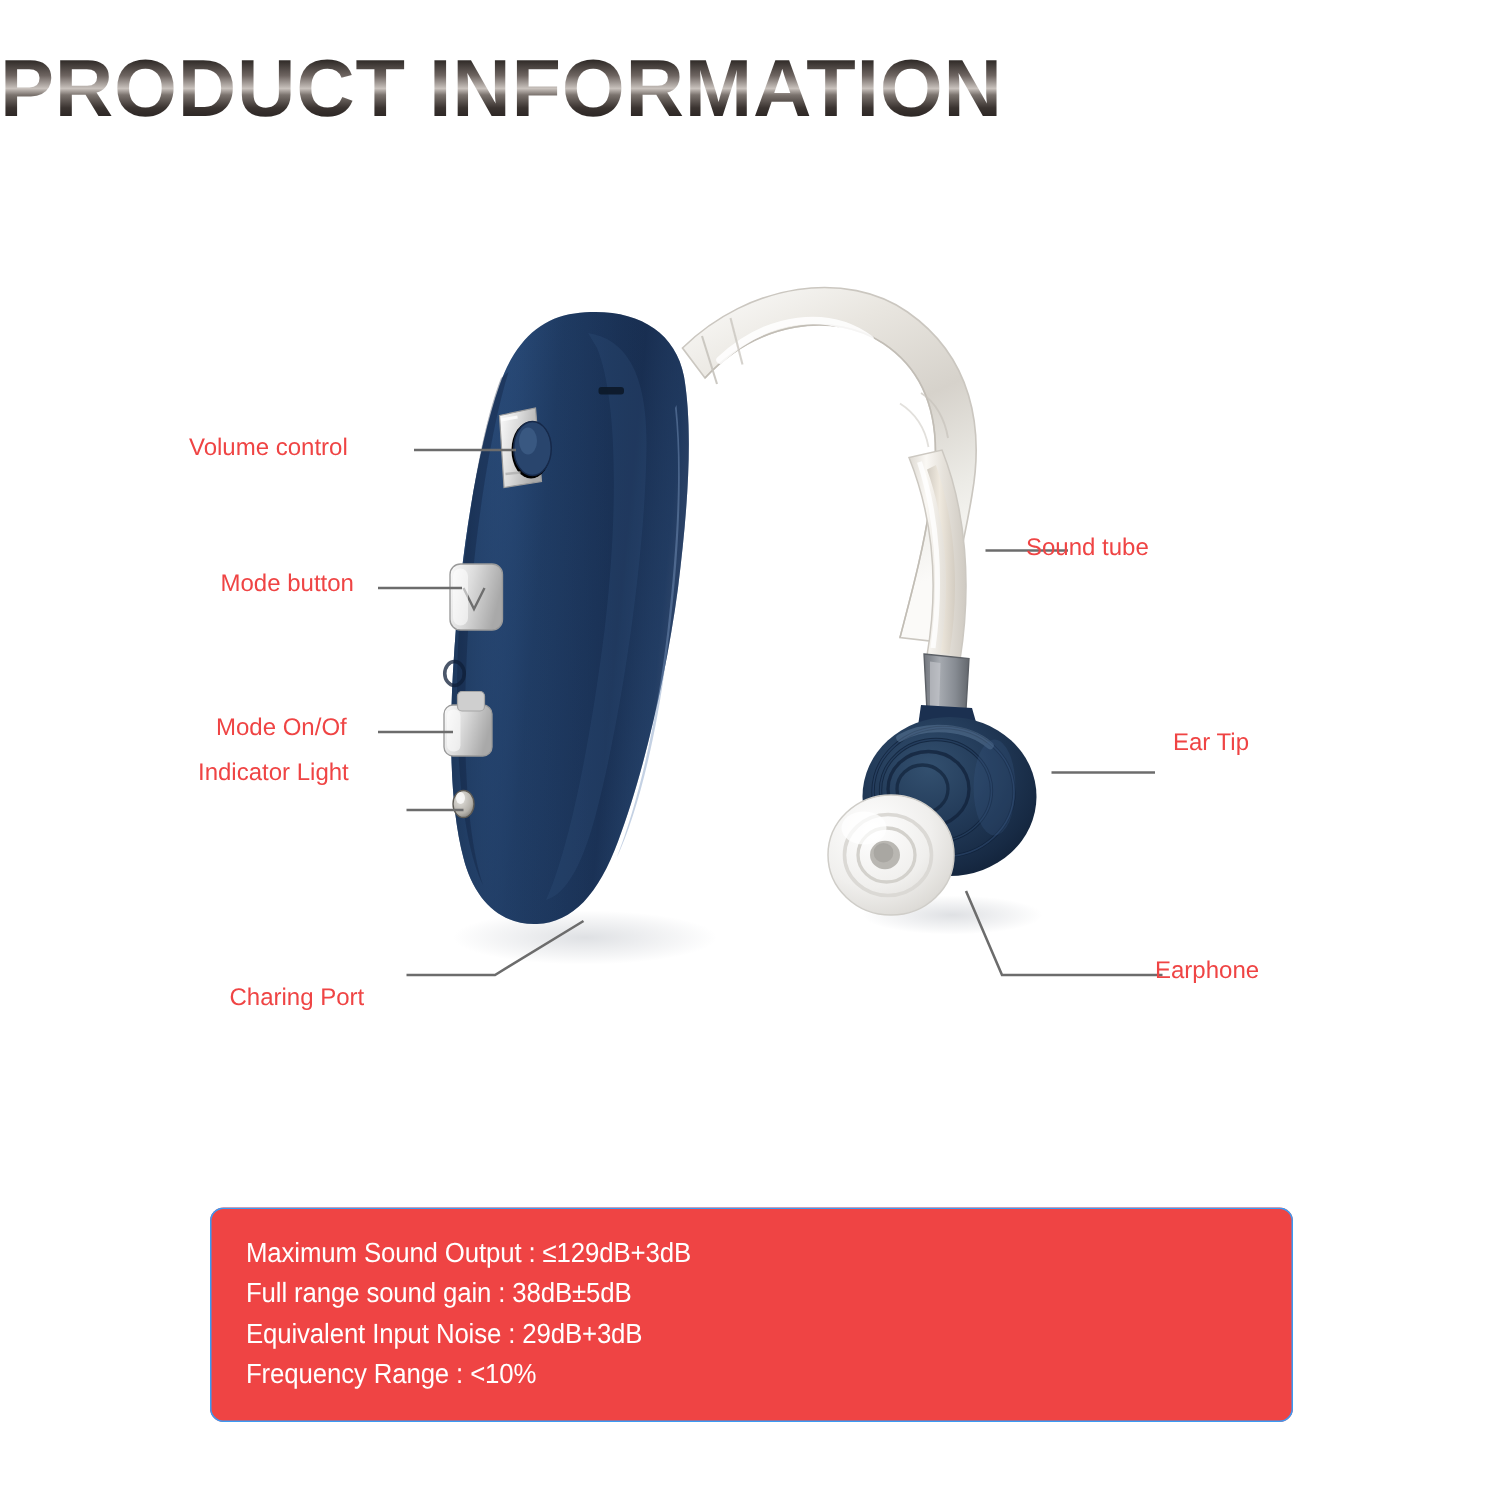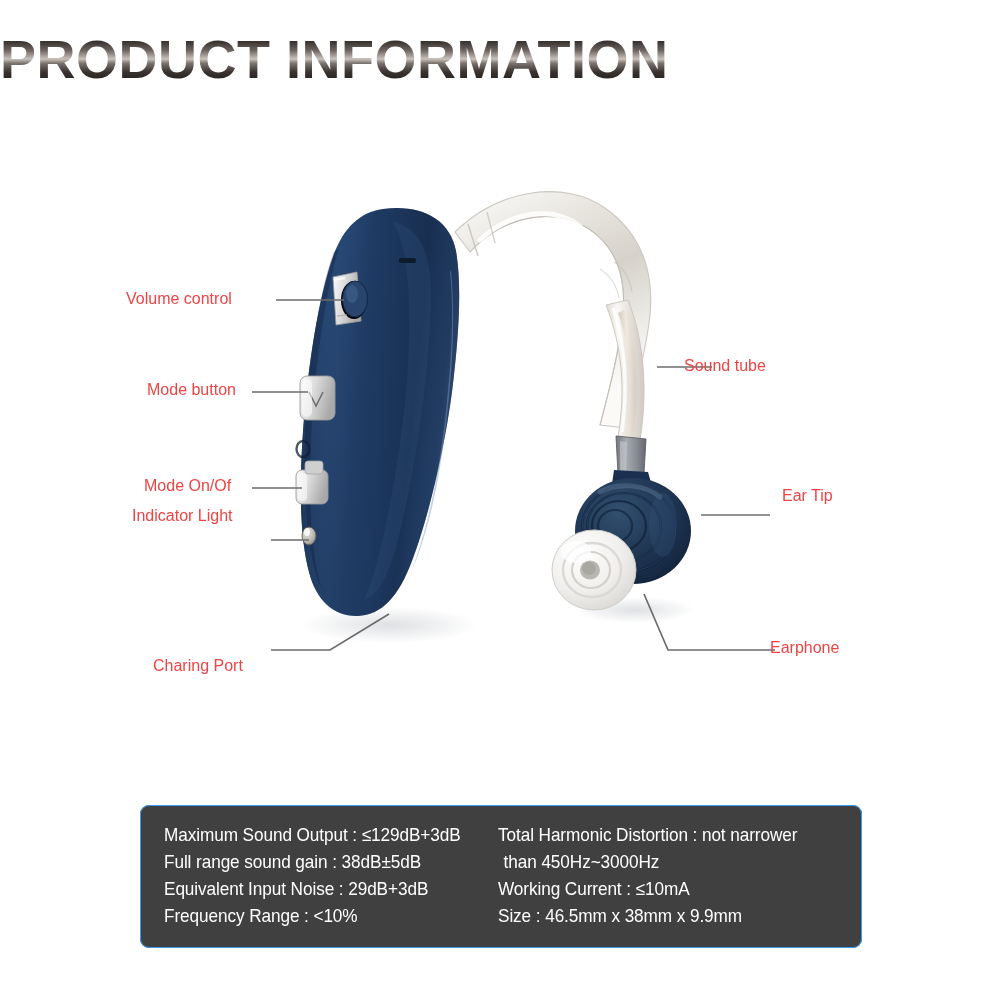--- a/index.html
+++ b/index.html
@@ -72,21 +72,21 @@
   .label.right { text-align: center; }
   .label.left  { text-align: right; }
 
   
   .spec-box {
     position: absolute;
     left: 140px;
     top: 805px;
     width: 722px;
     height: 143px;
-    background: #404040;
+    background: #ef4444;
     border-radius: 9px;
     box-sizing: border-box;
     box-shadow: 0 0 0 1px #3a9bf5 inset;
   }
   .spec-col {
     position: absolute;
     top: 16px;
   }
   .spec-col.c1 { left: 24px; }
   .spec-col.c2 { left: 358px; }
@@ -349,21 +349,15 @@
 
   <div class="label right" style="left: 770px; top: 640px;">Earphone</div>
 
   <div class="spec-box">
     <div class="spec-col c1">
       <div class="spec-line">Maximum Sound Output : ≤129dB+3dB</div>
       <div class="spec-line">Full range sound gain : 38dB±5dB</div>
       <div class="spec-line">Equivalent Input Noise : 29dB+3dB</div>
       <div class="spec-line">Frequency Range : &lt;10%</div>
     </div>
-    <div class="spec-col c2">
-      <div class="spec-line">Total Harmonic Distortion : not narrower</div>
-      <div class="spec-line indent">than 450Hz~3000Hz</div>
-      <div class="spec-line">Working Current : ≤10mA</div>
-      <div class="spec-line">Size : 46.5mm x 38mm x 9.9mm</div>
-    </div>
   </div>
 
 </div>
 
 </body></html>

